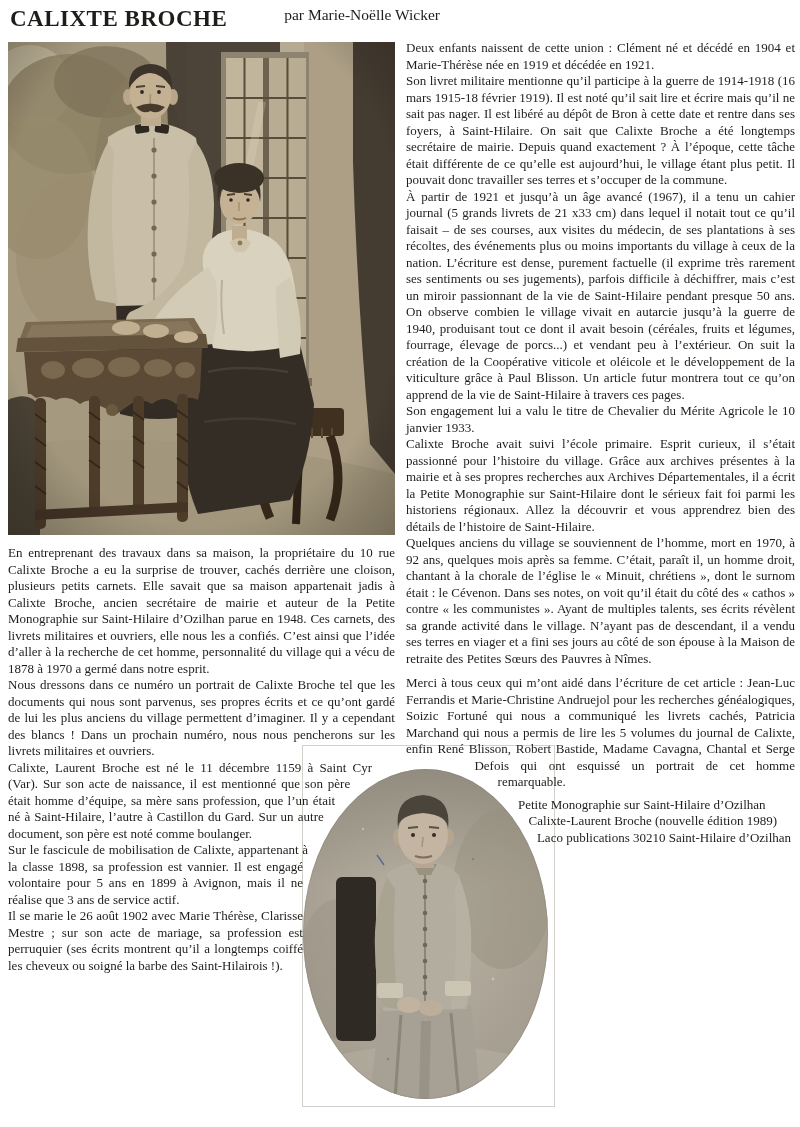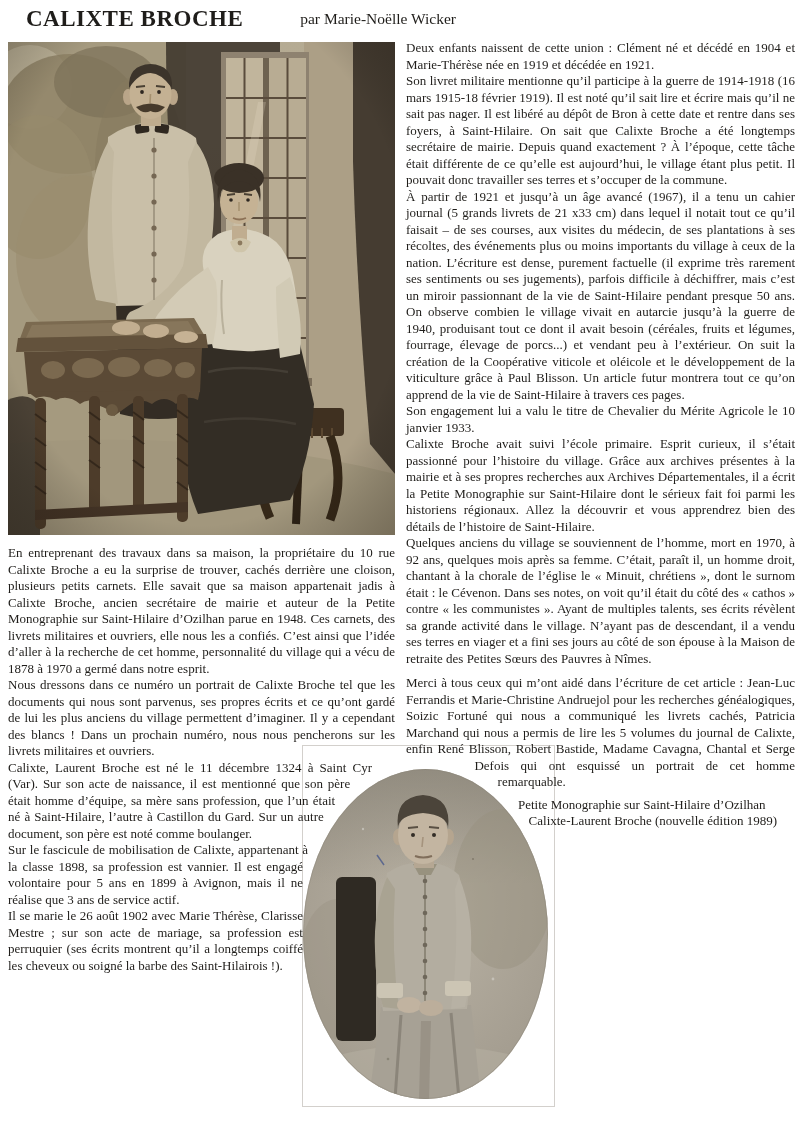--- a/index.html
+++ b/index.html
@@ -1,21 +1,21 @@
 <!DOCTYPE html>
 <html lang="fr"><head>
 <meta charset="utf-8">
 <style>
   html,body{margin:0;padding:0;background:#ffffff;}
   .page{
     position:relative;width:800px;height:1127px;background:#ffffff;
     font-family:"Liberation Serif","DejaVu Serif",serif;color:#1f1d1a;
     overflow:hidden;
   }
-  .header{position:absolute;top:6px;left:10px;display:flex;align-items:center;margin-left:16px;}
+  .header{position:absolute;top:6px;left:10px;display:flex;align-items:flex-start;}
   .header h1{margin:0;font-size:23px;font-weight:bold;letter-spacing:.5px;}
   .byline{font-size:15.5px;margin-left:57px;}
 
   .col{position:absolute;z-index:2;font-size:13px;line-height:16.5px;text-align:justify;hyphens:none;}
   .col p{margin:0;}
   .col-left{left:8px;top:42px;width:387px;}
   .col-right{left:406px;top:40px;width:389px;}
 
   .photo-couple{display:block;width:387px;height:493px;margin:0 0 10px 0;}
   .photo-couple svg{display:block;}
@@ -213,38 +213,39 @@
         <ellipse cx="178" cy="295" rx="12" ry="6" fill="#c6b294"></ellipse>
 
         <rect width="387" height="493" fill="url(#gVig)"></rect>
       </svg>
     </div>
 
     <div class="coltext">
       <div class="oval-spacer-left"></div>
       <p>En entreprenant des travaux dans sa maison, la propriétaire du 10 rue Calixte Broche a eu la surprise de trouver, cachés derrière une cloison, plusieurs petits carnets. Elle savait que sa maison appartenait jadis à Calixte Broche, ancien secrétaire de mairie et auteur de la Petite Monographie sur Saint-Hilaire d’Ozilhan parue en 1948. Ces carnets, des livrets militaires et ouvriers, elle nous les a confiés. C’est ainsi que l’idée d’aller à la recherche de cet homme, personnalité du village qui a vécu de 1878 à 1970 a germé dans notre esprit.</p>
       <p>Nous dressons dans ce numéro un portrait de Calixte Broche tel que les documents qui nous sont parvenus, ses propres écrits et ce qu’ont gardé de lui les plus anciens du village permettent d’imaginer. Il y a cependant des blancs ! Dans un prochain numéro, nous nous pencherons sur les livrets militaires et ouvriers.</p>
-      <p>Calixte, Laurent Broche est né le 11 décembre 1324 à Saint Cyr (Var). Sur son acte de naissance, il est mentionné que son père était homme d’équipe, sa mère sans profession, que l’un était né à Saint-Hilaire, l’autre à Castillon du Gard. Sur un autre document, son père est noté comme boulanger.</p>
+      <p>Calixte, Laurent Broche est né le 11 décembre 1159 à Saint Cyr (Var). Sur son acte de naissance, il est mentionné que son père était homme d’équipe, sa mère sans profession, que l’un était né à Saint-Hilaire, l’autre à Castillon du Gard. Sur un autre document, son père est noté comme boulanger.</p>
       <p>Sur le fascicule de mobilisation de Calixte, appartenant à la classe 1898, sa profession est vannier. Il est engagé volontaire pour 5 ans en 1899 à Avignon, mais il ne réalise que 3 ans de service actif.</p>
       <p>Il se marie le 26 août 1902 avec Marie Thérèse, Clarisse Mestre ; sur son acte de mariage, sa profession est perruquier (ses écrits montrent qu’il a longtemps coiffé les cheveux ou soigné la barbe des Saint-Hilairois !).</p>
     </div>
   </div>
 
   <div class="col col-right">
     <div class="oval-spacer-right"></div>
     <p>Deux enfants naissent de cette union : Clément né et décédé en 1904 et Marie-Thérèse née en 1919 et décédée en 1921.</p>
     <p>Son livret militaire mentionne qu’il participe à la guerre de 1914-1918 (16 mars 1915-18 février 1919). Il est noté qu’il sait lire et écrire mais qu’il ne sait pas nager. Il est libéré au dépôt de Bron à cette date et rentre dans ses foyers, à Saint-Hilaire. On sait que Calixte Broche a été longtemps secrétaire de mairie. Depuis quand exactement ? À l’époque, cette tâche était différente de ce qu’elle est aujourd’hui, le village étant plus petit. Il pouvait donc travailler ses terres et s’occuper de la commune.</p>
     <p>À partir de 1921 et jusqu’à un âge avancé (1967), il a tenu un cahier journal (5 grands livrets de 21 x33 cm) dans lequel il notait tout ce qu’il faisait – de ses courses, aux visites du médecin, de ses plantations à ses récoltes, des événements plus ou moins importants du village à ceux de la nation. L’écriture est dense, purement factuelle (il exprime très rarement ses sentiments ou ses jugements), parfois difficile à déchiffrer, mais c’est un miroir passionnant de la vie de Saint-Hilaire pendant presque 50 ans. On observe combien le village vivait en autarcie jusqu’à la guerre de 1940, produisant tout ce dont il avait besoin (céréales, fruits et légumes, fourrage, élevage de porcs...) et vendant peu à l’extérieur. On suit la création de la Coopérative viticole et oléicole et le développement de la viticulture grâce à Paul Blisson. Un article futur montrera tout ce qu’on apprend de la vie de Saint-Hilaire à travers ces pages.</p>
     <p>Son engagement lui a valu le titre de Chevalier du Mérite Agricole le 10 janvier 1933.</p>
     <p>Calixte Broche avait suivi l’école primaire. Esprit curieux, il s’était passionné pour l’histoire du village. Grâce aux archives présentes à la mairie et à ses propres recherches aux Archives Départementales, il a écrit la Petite Monographie sur Saint-Hilaire dont le sérieux fait foi parmi les historiens régionaux. Allez la découvrir et vous apprendrez bien des détails de l’histoire de Saint-Hilaire.</p>
     <p>Quelques anciens du village se souviennent de l’homme, mort en 1970, à 92 ans, quelques mois après sa femme. C’était, paraît il, un homme droit, chantant à la chorale de l’église le «  Minuit, chrétiens », dont le surnom était : le Cévenon. Dans ses notes, on voit qu’il était du côté des « cathos » contre « les communistes ». Ayant de multiples talents, ses écrits révèlent sa grande activité dans le village. N’ayant pas de descendant, il a vendu ses terres en viager et a fini ses jours au côté de son épouse à la Maison de retraite des Petites Sœurs des Pauvres à Nîmes.</p>
     <p class="merci">Merci à tous ceux qui m’ont aidé dans l’écriture de cet article : Jean-Luc Ferrandis et Marie-Christine Andruejol pour les recherches généalogiques, Soizic Fortuné qui nous a communiqué les livrets cachés, Patricia Marchand qui nous a permis de lire les 5 volumes du journal de Calixte, enfin René Blisson, Robert Bastide, Madame Cavagna, Chantal et Serge Defois qui ont esquissé un portrait de cet homme remarquable.</p>
     <div class="flines">
       <p class="f0">Petite Monographie sur Saint-Hilaire d’Ozilhan</p>
       <p>Calixte-Laurent Broche (nouvelle édition 1989)</p>
+      <p>Laco publications 30210 Saint-Hilaire d’Ozilhan</p>
     </div>
   </div>
 
   <div class="photo-boy" role="img" aria-label="Photographie ovale sépia : Calixte Broche enfant, assis, mains croisées">
     <svg viewBox="0 0 245 330" width="245" height="330">
       <defs>
         <radialGradient id="gBoy" cx="0.5" cy="0.42" r="0.95">
           <stop offset="0" stop-color="#b9b2a4"></stop>
           <stop offset="0.6" stop-color="#a49d90"></stop>
           <stop offset="1" stop-color="#8e887c"></stop>

